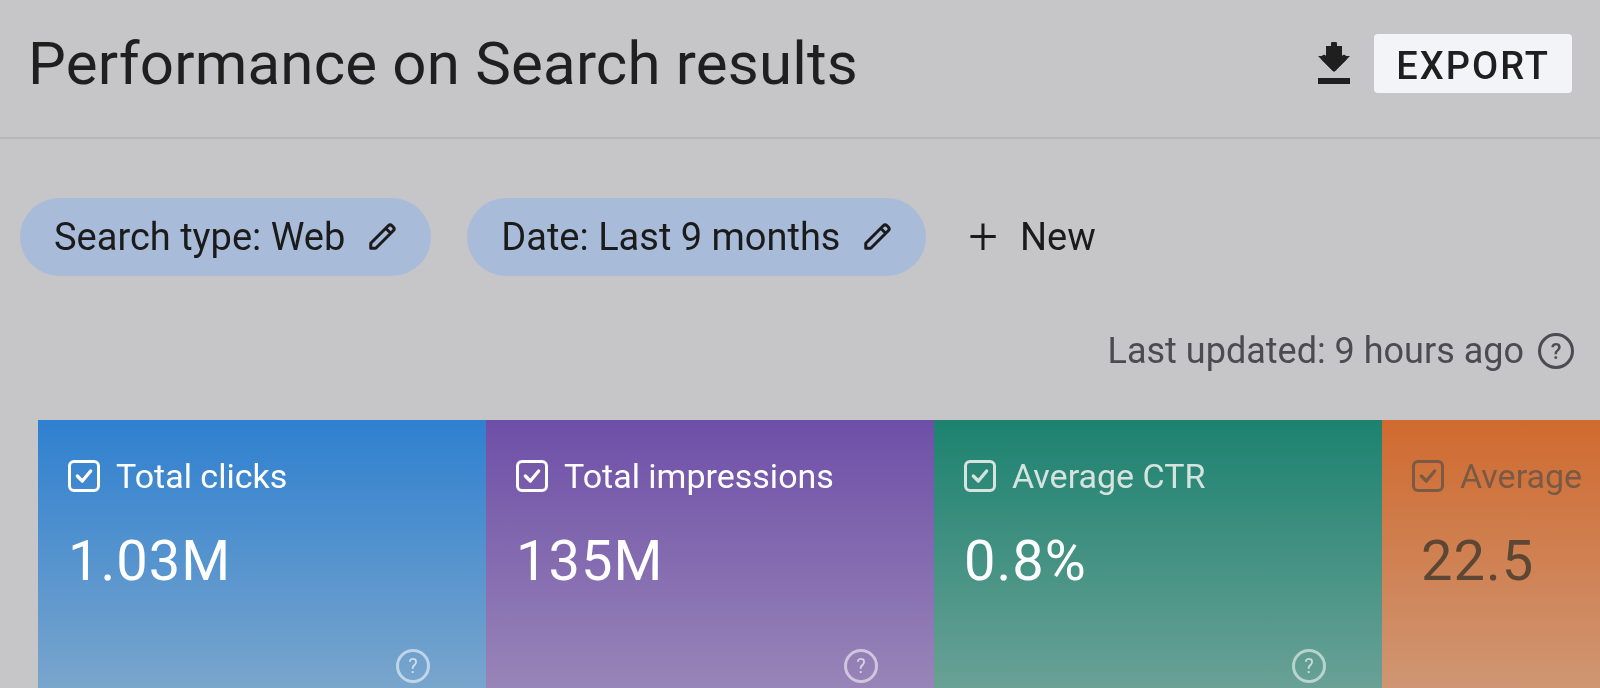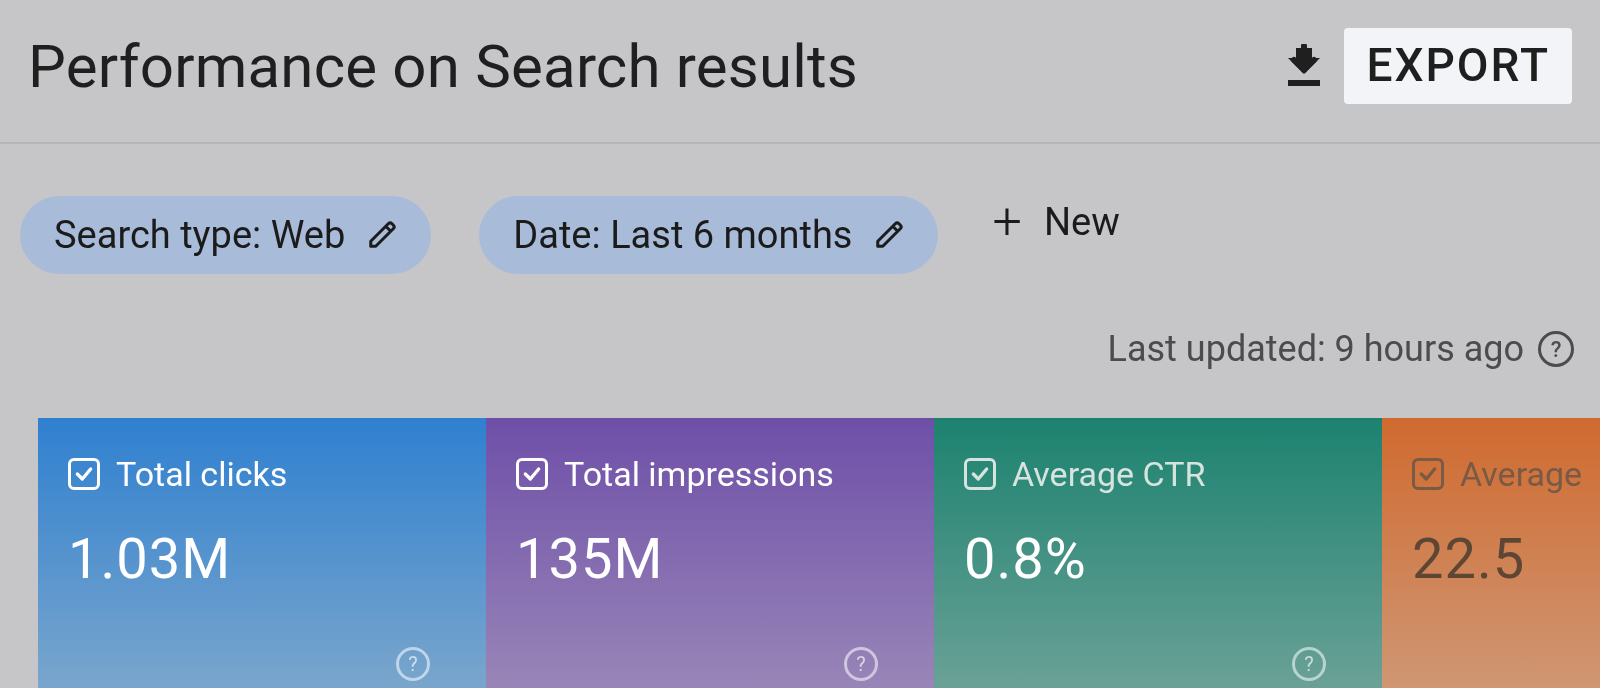--- a/index.html
+++ b/index.html
@@ -25,35 +25,36 @@
       color: #1f1f1f;
     }
     .export-wrap {
       display: flex;
       align-items: center;
       gap: 20px;
     }
     .dl-icon svg { display: block; }
     .export-btn {
       background: #f2f4f7;
-      padding: 10px 22px 12px 22px;
-      font-size: 46px;
+      padding: 10px 22px 5px 22px;
+      font-size: 38px;
       font-weight: 500;
       letter-spacing: 2px;
       color: #1f1f1f;
       border-radius: 4px;
       cursor: pointer;
     }
 
     
     .filters {
       display: flex;
-      align-items: flex-start;
-      gap: 48px;
+      align-items: center;
+      gap: 36px;
       padding: 52px 20px 0 20px;
+      margin-top: 7px;
     }
     .chip {
       display: flex;
       align-items: center;
       gap: 22px;
       background: #a8bcd9;
       border-radius: 999px;
       padding: 14px 34px 14px 34px;
       font-size: 38px;
       color: #1b1b1b;
@@ -129,21 +130,21 @@
       border-radius: 6px;
       display: flex; align-items: center; justify-content: center;
     }
     .cb svg { display:block; }
     .card-value {
       font-size: 56px;
       font-weight: 400;
       letter-spacing: 1px;
       margin-top: 32px;
     }
-    .card.pos .card-value { color: #5d4734; }
+    .card.pos .card-value { color: #5d4734; margin-left: 9px; }
     .card.ctr .card-label { color: #d6e3df; }
     .card.pos .card-label { color: #7a5a44; }
 
     .card-help {
       position: absolute;
       right: 56px;
       bottom: 16px;
       width: 34px; height: 34px;
       border: 3px solid rgba(255,255,255,0.55);
       border-radius: 50%;
@@ -172,21 +173,21 @@
 <div class="filters">
   <div class="chip">
     <span>Search type: Web</span>
     <span class="pencil">
       <svg width="30" height="30" viewBox="0 0 24 24">
           <path d="M3 21 L3 17 L15 5 L19 9 L7 21 Z M15 5 L17 3 C18 2 19 2 20 3 L21 4 C22 5 22 6 21 7 L19 9" fill="none" stroke="#1b1b1b" stroke-width="2.4" stroke-linejoin="round"></path>
         </svg>
     </span>
   </div>
   <div class="chip">
-    <span>Date: Last 6 months</span>
+    <span>Date: Last 9 months</span>
     <span class="pencil">
       <svg width="30" height="30" viewBox="0 0 24 24">
           <path d="M3 21 L3 17 L15 5 L19 9 L7 21 Z M15 5 L17 3 C18 2 19 2 20 3 L21 4 C22 5 22 6 21 7 L19 9" fill="none" stroke="#1b1b1b" stroke-width="2.4" stroke-linejoin="round"></path>
         </svg>
     </span>
   </div>
   <div class="add-new">
     <span class="plus">+</span>
     <span>New</span>
   </div>

